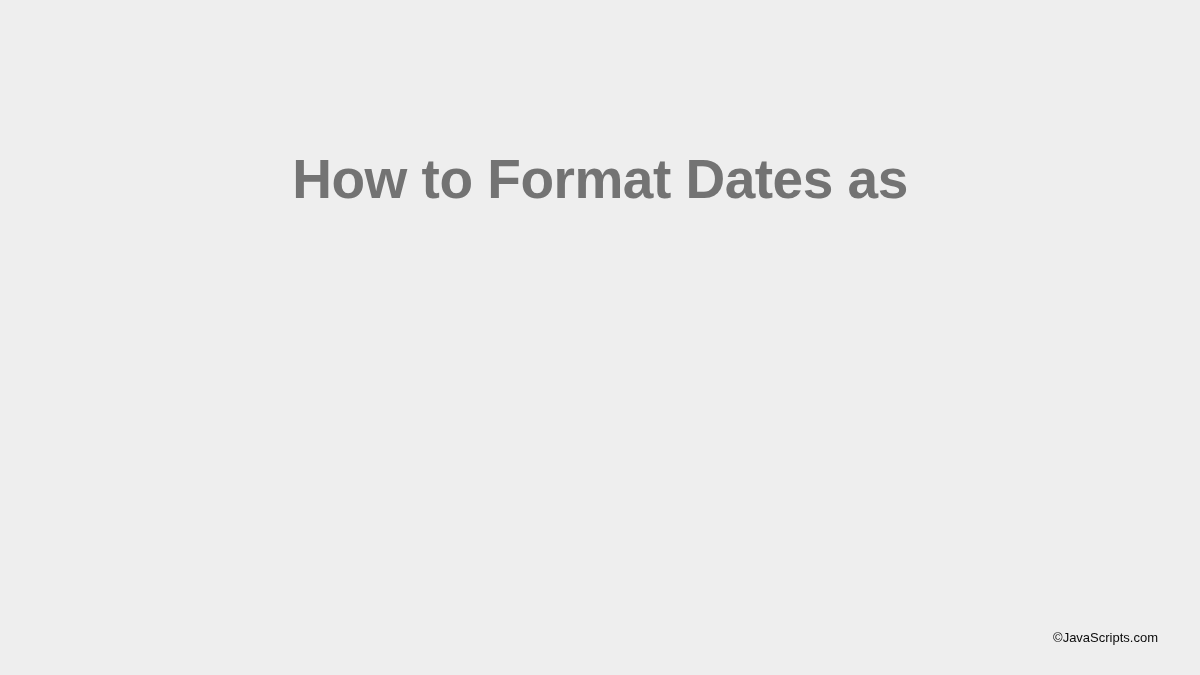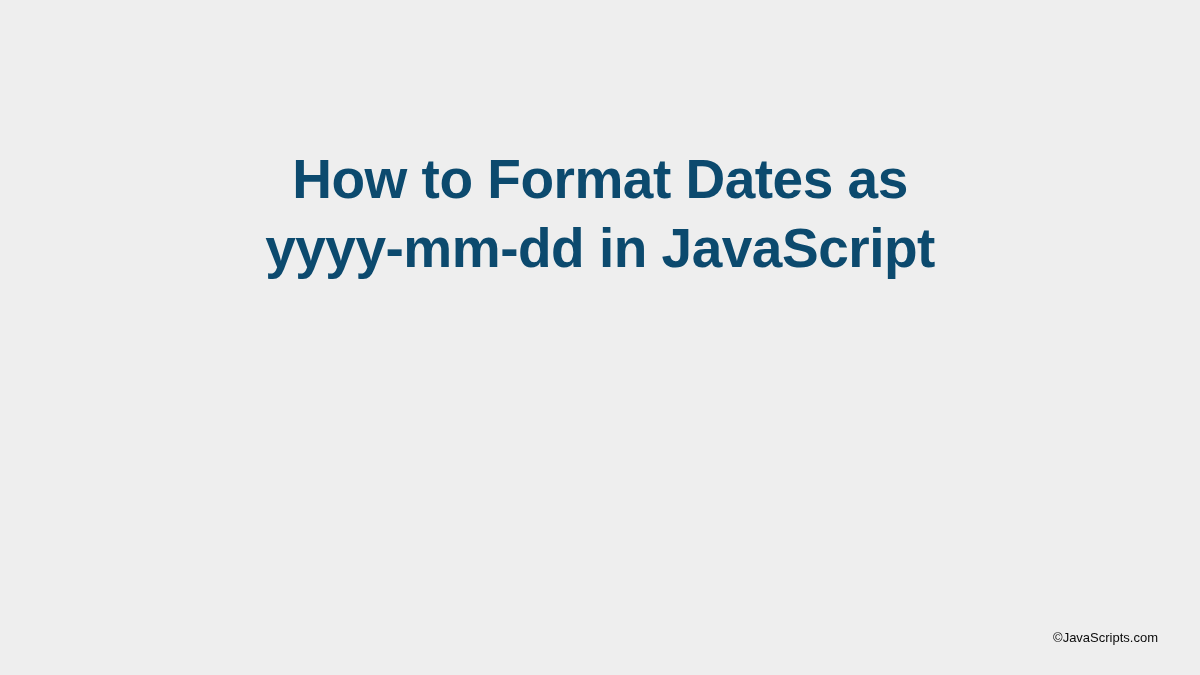--- a/index.html
+++ b/index.html
@@ -18,36 +18,35 @@
     .title-container {
       position: absolute;
       top: 145px;
       left: 0;
       right: 0;
       text-align: center;
     }
     .title {
       font-size: 55px;
       font-weight: 700;
-      color: #0c4a6e;
+      color: #737373;
       line-height: 1.25;
       letter-spacing: -0.5px;
     }
     .footer {
       position: absolute;
       bottom: 30px;
       right: 42px;
       font-size: 13px;
       font-weight: 400;
       color: #0a0a0a;
     }
   </style>
 </head>
 <body>
 
 <div class="title-container">
   <h1 class="title">
     <span>How to Format Dates as</span><br>
-    <span>yyyy-mm-dd in JavaScript</span>
   </h1>
 </div>
 
 <div class="footer">©JavaScripts.com</div>
 
 </body></html>

